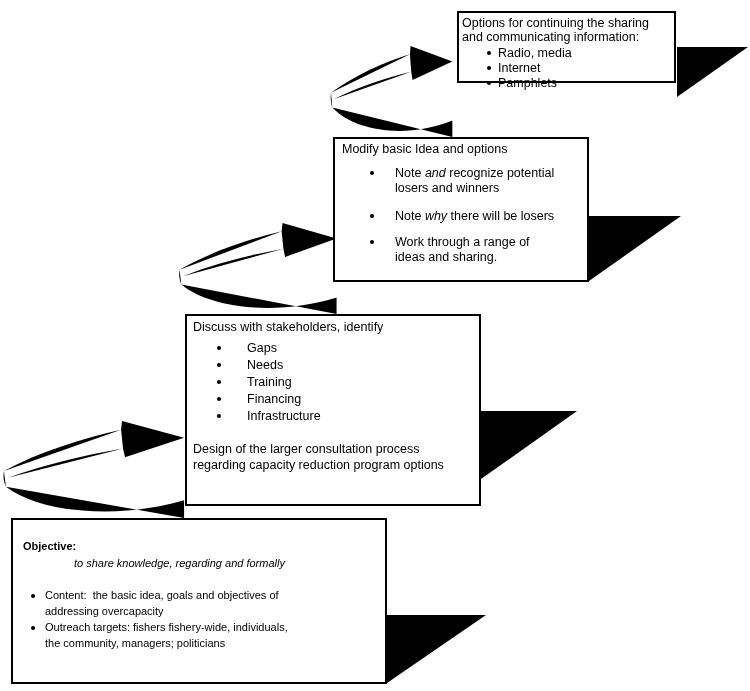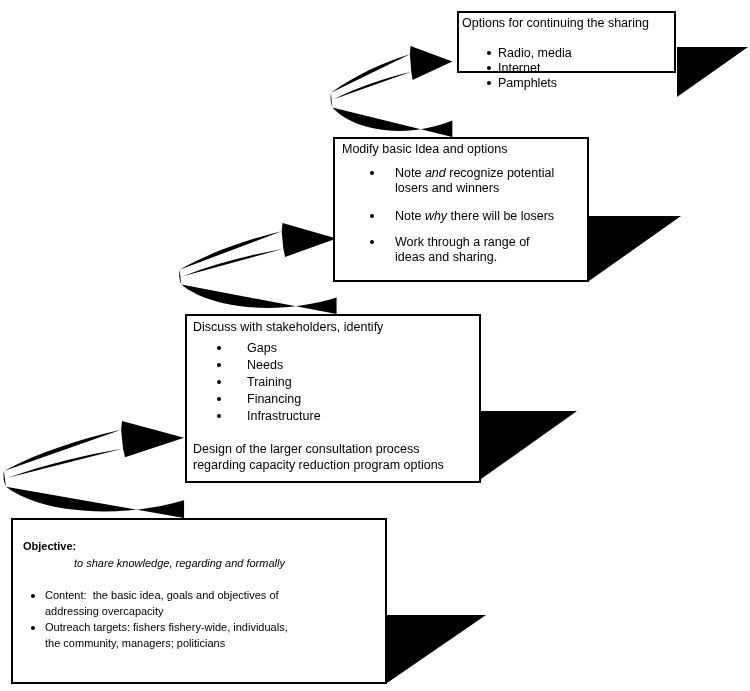--- a/index.html
+++ b/index.html
@@ -50,22 +50,23 @@
   <svg class="arrow" style="left:1px;top:420px;width:187px;height:98px;" viewBox="0 0 190 100" preserveAspectRatio="none">
     <use href="#curvedArrow"></use>
   </svg>
   <svg class="arrow" style="left:177px;top:222px;width:163px;height:92px;" viewBox="0 0 190 100" preserveAspectRatio="none">
     <use href="#curvedArrow"></use>
   </svg>
   <svg class="arrow" style="left:329px;top:45px;width:126px;height:92px;" viewBox="0 0 190 100" preserveAspectRatio="none">
     <use href="#curvedArrow"></use>
   </svg>
 
-  <div class="box fs12" style="left:457px;top:11px;width:219px;height:62px;">
+  <div class="box fs12" style="left:457px;top:11px;width:219px;height:72px;">
     <div class="ln" style="left:3px;top:3px;">Options for continuing the sharing</div>
+    <div class="ln" style="left:3px;top:17px;">and communicating information:</div>
     <span class="dot" style="left:28px;top:38px;"></span>
     <div class="ln" style="left:39px;top:33px;">Radio, media</div>
     <span class="dot" style="left:28px;top:53px;"></span>
     <div class="ln" style="left:39px;top:48px;">Internet</div>
     <span class="dot" style="left:28px;top:68px;"></span>
     <div class="ln" style="left:39px;top:63px;">Pamphlets</div>
   </div>
 
   <div class="box fs12" style="left:333px;top:137px;width:256px;height:145px;">
     <div class="ln" style="left:7px;top:3px;">Modify basic Idea and options</div>
@@ -75,21 +76,21 @@
     <div class="ln" style="left:60px;top:42px;">losers and winners</div>
 
     <span class="dot" style="left:35px;top:75px;"></span>
     <div class="ln" style="left:60px;top:70px;"><span>Note </span><span class="ital">why</span><span> there will be losers</span></div>
 
     <span class="dot" style="left:35px;top:101px;"></span>
     <div class="ln" style="left:60px;top:96px;">Work through a range of</div>
     <div class="ln" style="left:60px;top:111px;">ideas and sharing.</div>
   </div>
 
-  <div class="box fs12" style="left:185px;top:314px;width:296px;height:169px;padding-left:37px;">
+  <div class="box fs12" style="left:185px;top:314px;width:296px;height:192px;padding-left:37px;">
     <div class="ln" style="left:6px;top:4px;">Discuss with stakeholders, identify</div>
 
     <span class="dot" style="left:30px;top:30px;"></span>
     <div class="ln" style="left:60px;top:25px;">Gaps</div>
     <span class="dot" style="left:30px;top:47px;"></span>
     <div class="ln" style="left:60px;top:42px;">Needs</div>
     <span class="dot" style="left:30px;top:64px;"></span>
     <div class="ln" style="left:60px;top:59px;">Training</div>
     <span class="dot" style="left:30px;top:81px;"></span>
     <div class="ln" style="left:60px;top:76px;">Financing</div>

